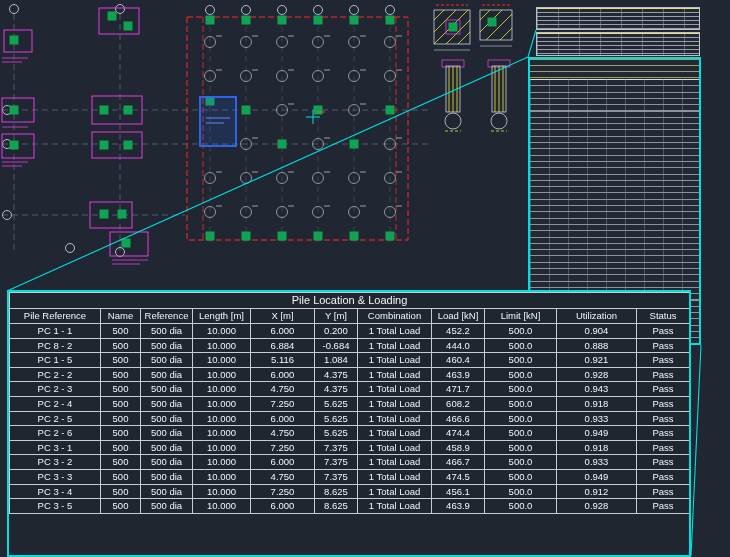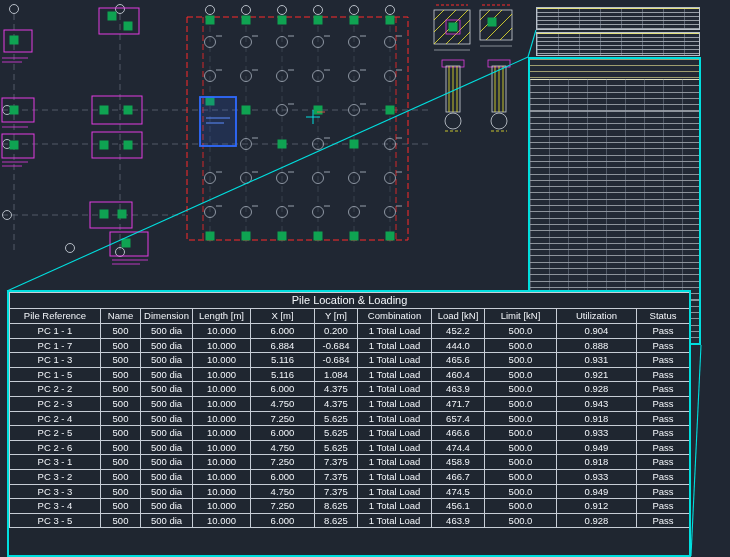--- a/index.html
+++ b/index.html
@@ -301,21 +301,21 @@
         <col style="width:80px">
           <col style="width:53px">
       </colgroup>
       <thead>
         <tr class="title-row">
           <th colspan="11">Pile Location &amp; Loading</th>
         </tr>
         <tr class="head-row">
             <th>Pile Reference</th>
             <th>Name</th>
-            <th>Dimension</th>
+            <th>Reference</th>
             <th>Length [m]</th>
             <th>X [m]</th>
             <th>Y [m]</th>
             <th>Combination</th>
             <th>Load [kN]</th>
             <th>Limit [kN]</th>
             <th>Utilization</th>
             <th>Status</th>
           </tr>
       </thead>
@@ -327,46 +327,33 @@
             <td>10.000</td>
             <td>6.000</td>
             <td>0.200</td>
             <td>1 Total Load</td>
             <td>452.2</td>
             <td>500.0</td>
             <td>0.904</td>
             <td>Pass</td>
           </tr>
           <tr>
-            <td>PC 1 - 7</td>
+            <td>PC 8 - 2</td>
             <td>500</td>
             <td>500 dia</td>
             <td>10.000</td>
             <td>6.884</td>
             <td>-0.684</td>
             <td>1 Total Load</td>
             <td>444.0</td>
             <td>500.0</td>
             <td>0.888</td>
             <td>Pass</td>
           </tr>
           <tr>
-            <td>PC 1 - 3</td>
-            <td>500</td>
-            <td>500 dia</td>
-            <td>10.000</td>
-            <td>5.116</td>
-            <td>-0.684</td>
-            <td>1 Total Load</td>
-            <td>465.6</td>
-            <td>500.0</td>
-            <td>0.931</td>
-            <td>Pass</td>
-          </tr>
-          <tr>
             <td>PC 1 - 5</td>
             <td>500</td>
             <td>500 dia</td>
             <td>10.000</td>
             <td>5.116</td>
             <td>1.084</td>
             <td>1 Total Load</td>
             <td>460.4</td>
             <td>500.0</td>
             <td>0.921</td>
@@ -399,21 +386,21 @@
             <td>Pass</td>
           </tr>
           <tr>
             <td>PC 2 - 4</td>
             <td>500</td>
             <td>500 dia</td>
             <td>10.000</td>
             <td>7.250</td>
             <td>5.625</td>
             <td>1 Total Load</td>
-            <td>657.4</td>
+            <td>608.2</td>
             <td>500.0</td>
             <td>0.918</td>
             <td>Pass</td>
           </tr>
           <tr>
             <td>PC 2 - 5</td>
             <td>500</td>
             <td>500 dia</td>
             <td>10.000</td>
             <td>6.000</td>

